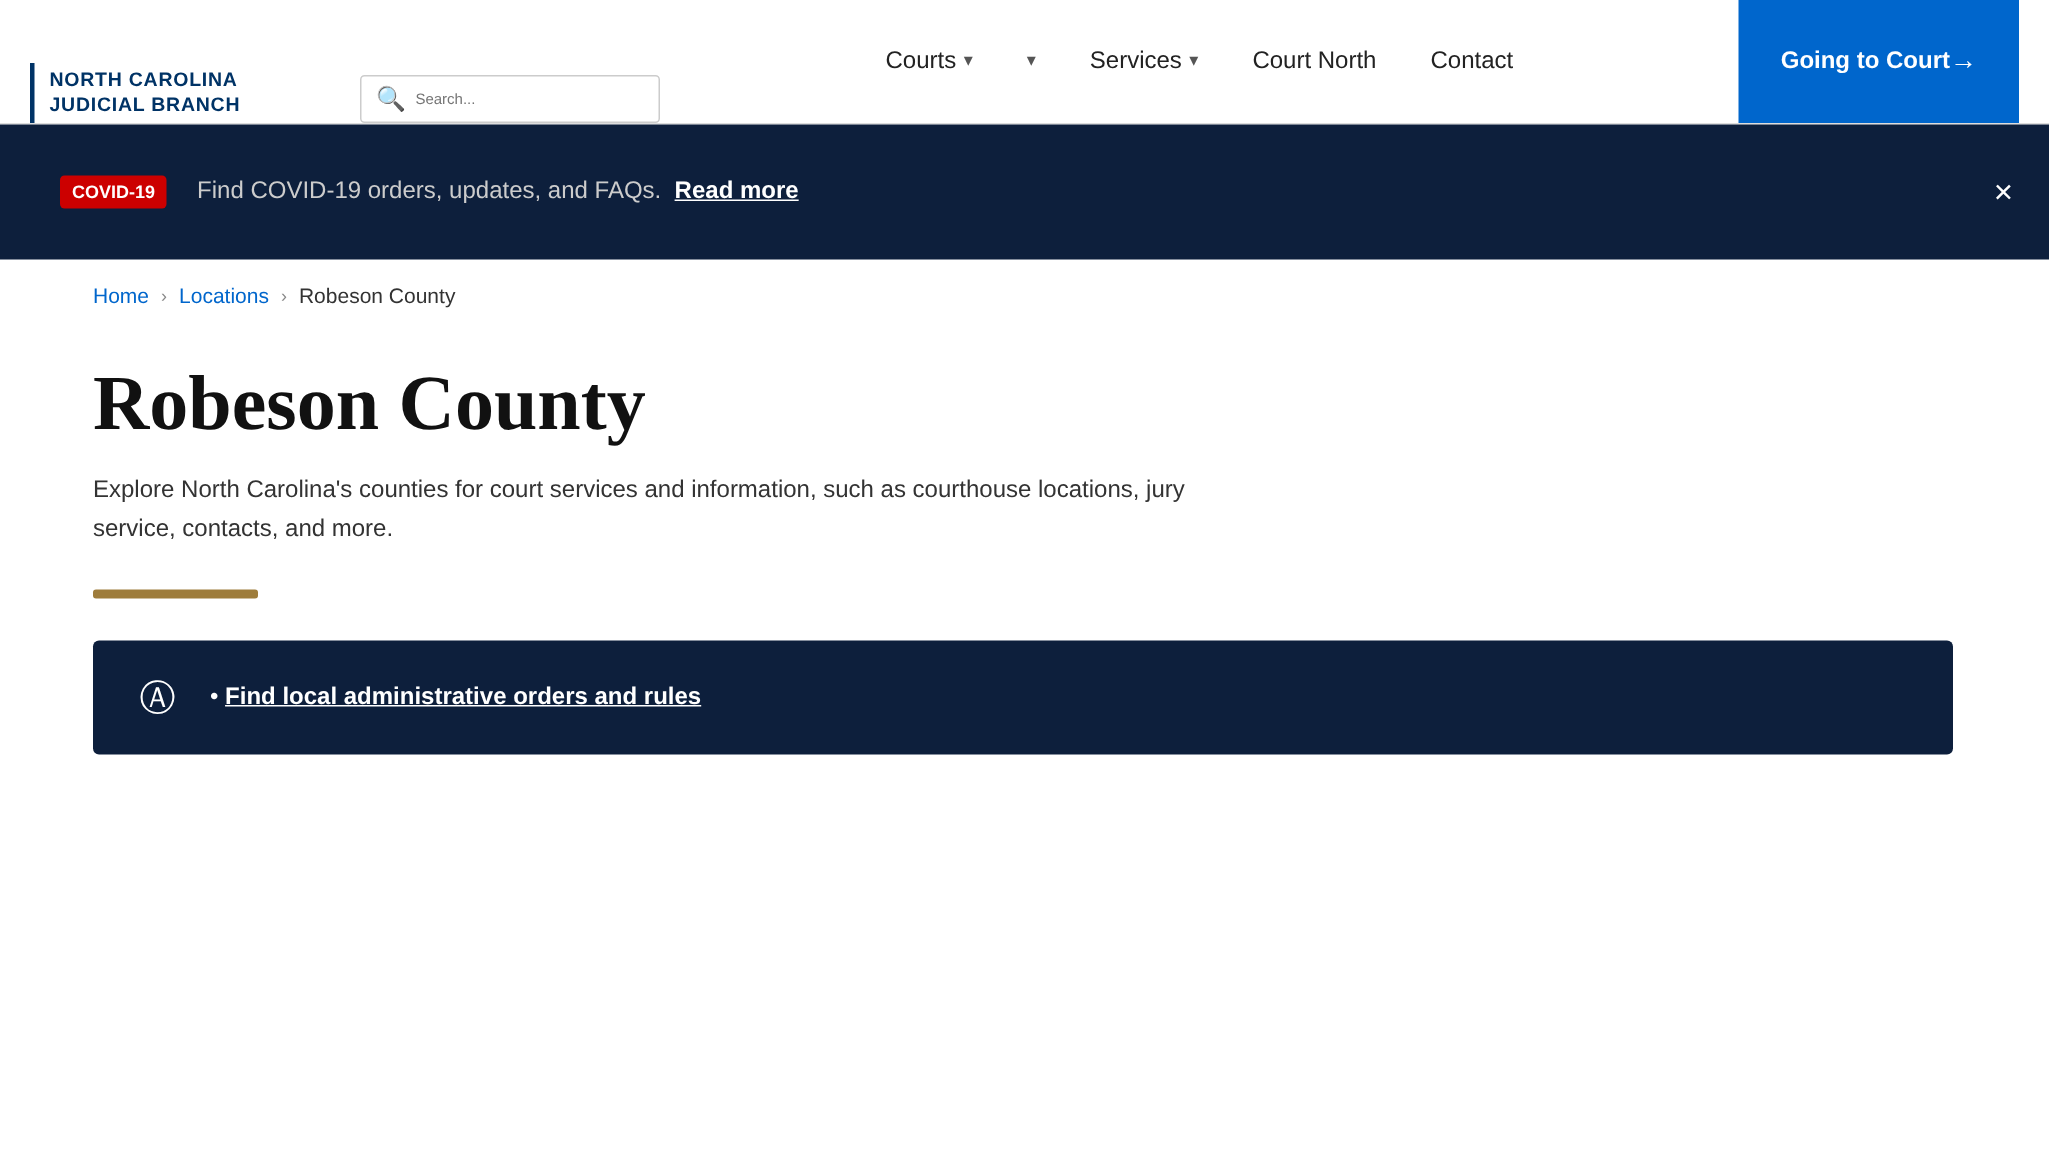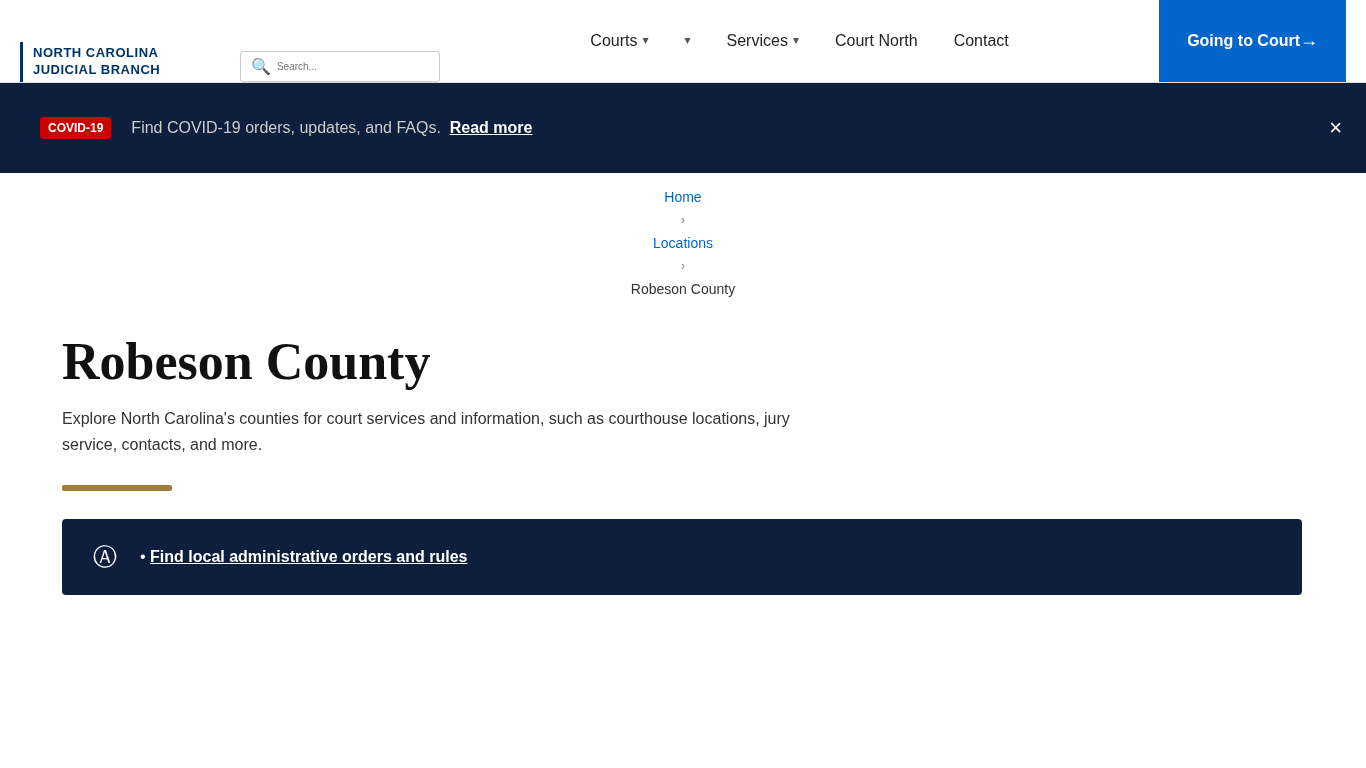--- a/index.html
+++ b/index.html
@@ -141,21 +141,20 @@
     }
 
     
     .breadcrumb {
       padding: 16px 62px;
       display: flex;
       align-items: center;
       gap: 8px;
       font-size: 14px;
       color: #555;
-      flex-direction: column;
     }
     .breadcrumb a {
       color: #0066cc;
       text-decoration: none;
     }
     .breadcrumb .separator {
       color: #888;
       font-size: 12px;
     }
     .breadcrumb .current {

